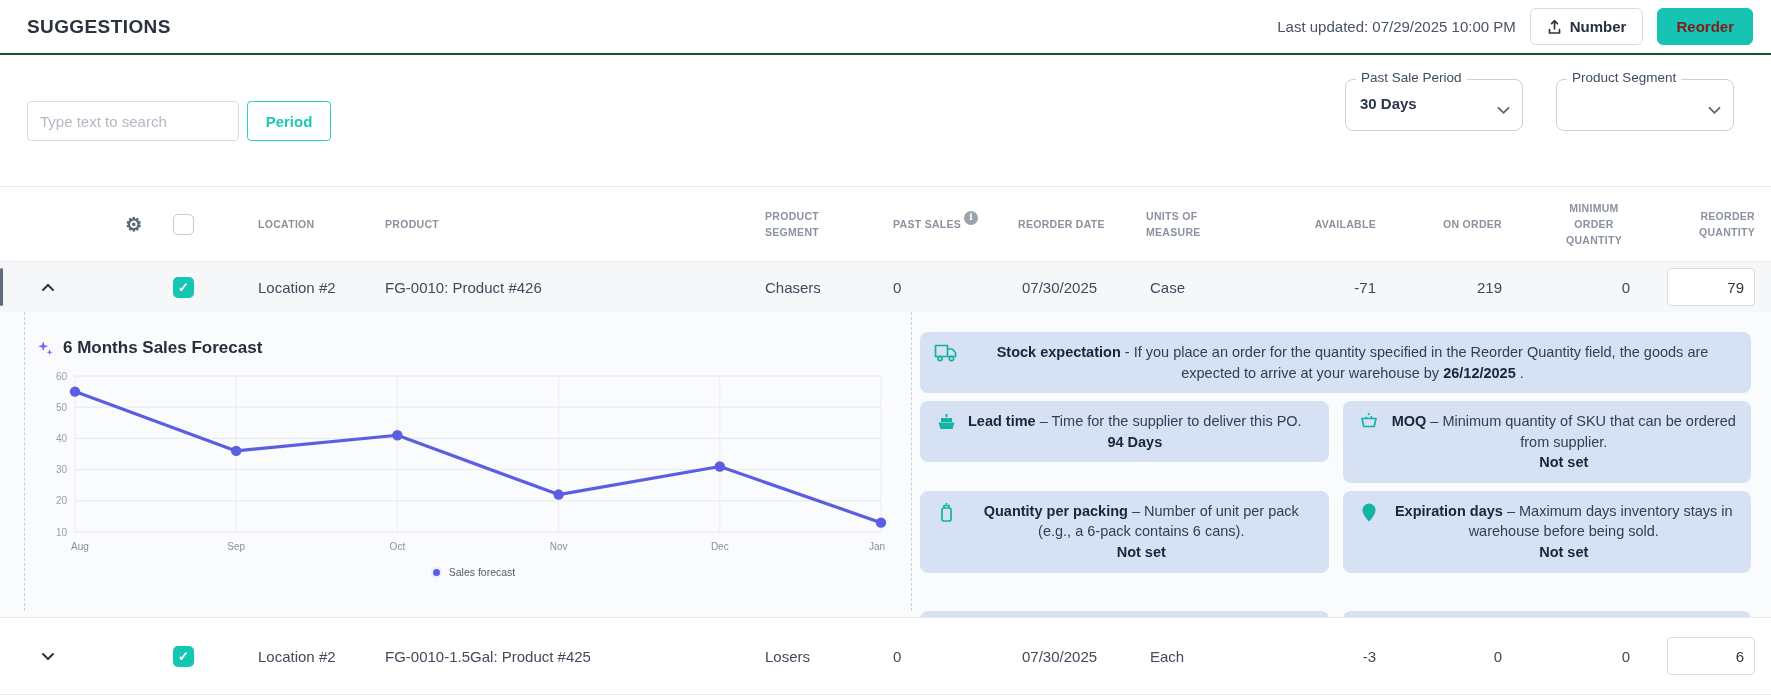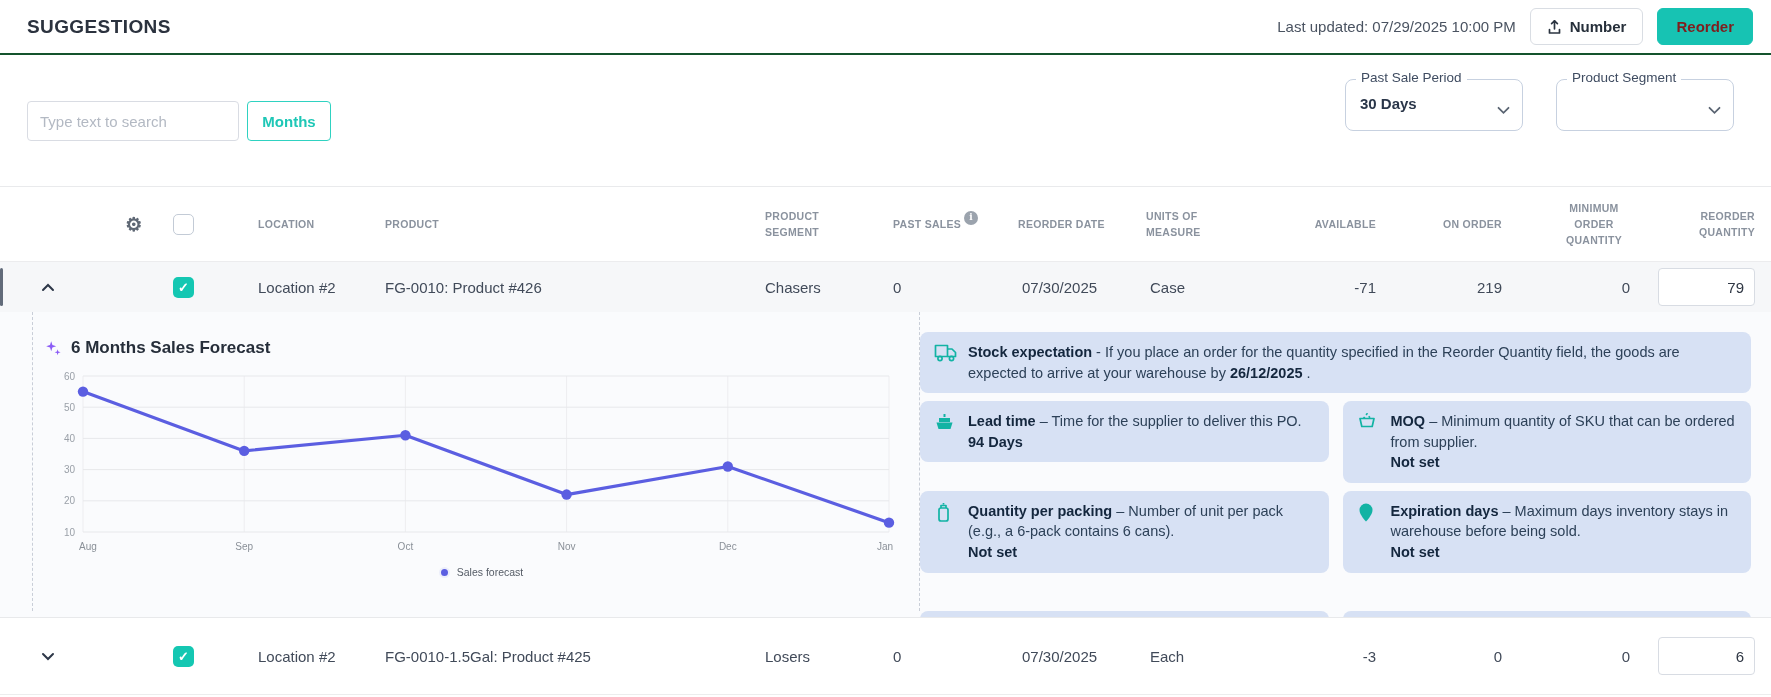--- a/index.html
+++ b/index.html
@@ -57,37 +57,37 @@
   .row-1 { height:50px; background:#f6f7f9; position:relative; }
   .row-2 { height:78px; background:#fff; border-top:1px solid #e8e9eb; border-bottom:1px solid #eceded; }
   .trow > div { display:flex; align-items:center; }
   .cell-loc { padding-left:18px; } .cell-date { padding-left:4px; } .cell-uom { padding-left:4px; }
   .caret-artifact { position:absolute; left:0; top:6px; width:3px; height:38px; background:#626b7a; border-radius:2px; }
   .checkbox { width:21px; height:21px; border-radius:5px; display:flex; align-items:center;
               justify-content:center; cursor:pointer; }
   .checkbox.unchecked { background:#fff; border:1.5px solid #c3cbd6; }
   .checkbox.checked { background:#14c7b2; color:#fff; font-size:13px; font-weight:700; }
   .expander { cursor:pointer; display:flex; align-items:center; justify-content:center; width:100%; }
-  .qty-input { width:97px; height:38px; border:1px solid #d8dce3; border-radius:4px; background:#fff;
+  .qty-input { width:88px; height:38px; border:1px solid #d8dce3; border-radius:4px; background:#fff;
                font-size:15px; color:#2f3744; text-align:right; padding:0 10px; font-family:inherit; outline:none; }
 
   
   .expanded { position:relative; height:305px; background:#fafbfd; overflow:hidden; }
-  .chart-zone { position:absolute; left:32px; top:0; bottom:6px; width:888px;
+  .chart-zone { position:absolute; left:24px; top:0; bottom:6px; width:888px;
                 border-left:1px dashed #c9ced8; border-right:1px dashed #c9ced8; }
   .forecast-head { display:flex; align-items:center; gap:9px; padding:26px 0 0 12px;
                    font-size:17px; font-weight:800; color:#262e3a; }
   .chart-wrap { padding:6px 0 0 10px; }
   .chart-legend { display:flex; align-items:center; justify-content:center; gap:7px; margin-top:2px;
                   font-size:10.5px; color:#555c66; }
   .legend-dot { width:11px; height:11px; border-radius:50%; background:#5b5ee1; border:2px solid #eceefb; }
 
   .cards { position:absolute; left:908px; right:0; top:0; bottom:0; padding:20px 20px 0 12px; }
   .card { background:#d7e1f4; border-radius:8px; padding:10px 14px; font-size:14.5px; line-height:1.42;
-          color:#2d4158; display:flex; gap:10px; }
+          color:#2d4158; display:flex; gap:10px;text-align:center; }
   .card b { color:#14273e; }
   .card .val { font-weight:700; color:#14273e; }
   .card-icon { flex:0 0 24px; padding-top:1px; }
   .card-row { display:grid; grid-template-columns:1fr 1fr; gap:14px; margin-top:8px; align-items:start; }
   .card-full { margin-bottom:0; }
   .card-partial { height:60px; margin-top:30px; }
 </style>
 </head>
 <body>
 
@@ -106,21 +106,21 @@
       <span>Number</span>
     </button>
     <button class="btn btn-reorder">
       <span>Reorder</span>
     </button>
   </div>
 </div>
 
 <div class="filters">
   <input class="search-input" placeholder="Type text to search" style="">
-  <button class="search-btn">Months</button>
+  <button class="search-btn">Period</button>
 
   <div class="select-box select-psp">
     <span class="select-label">Past Sale Period</span>
     <div class="select-value">30 Days</div>
     <span class="select-chevron">
       <svg width="13" height="9" viewBox="0 0 13 9" fill="none" stroke="#5a6472" stroke-width="1.8" stroke-linecap="round">
           <path d="M1.5 1.8 6.5 6.8 11.5 1.8"></path>
         </svg>
     </span>
   </div>

